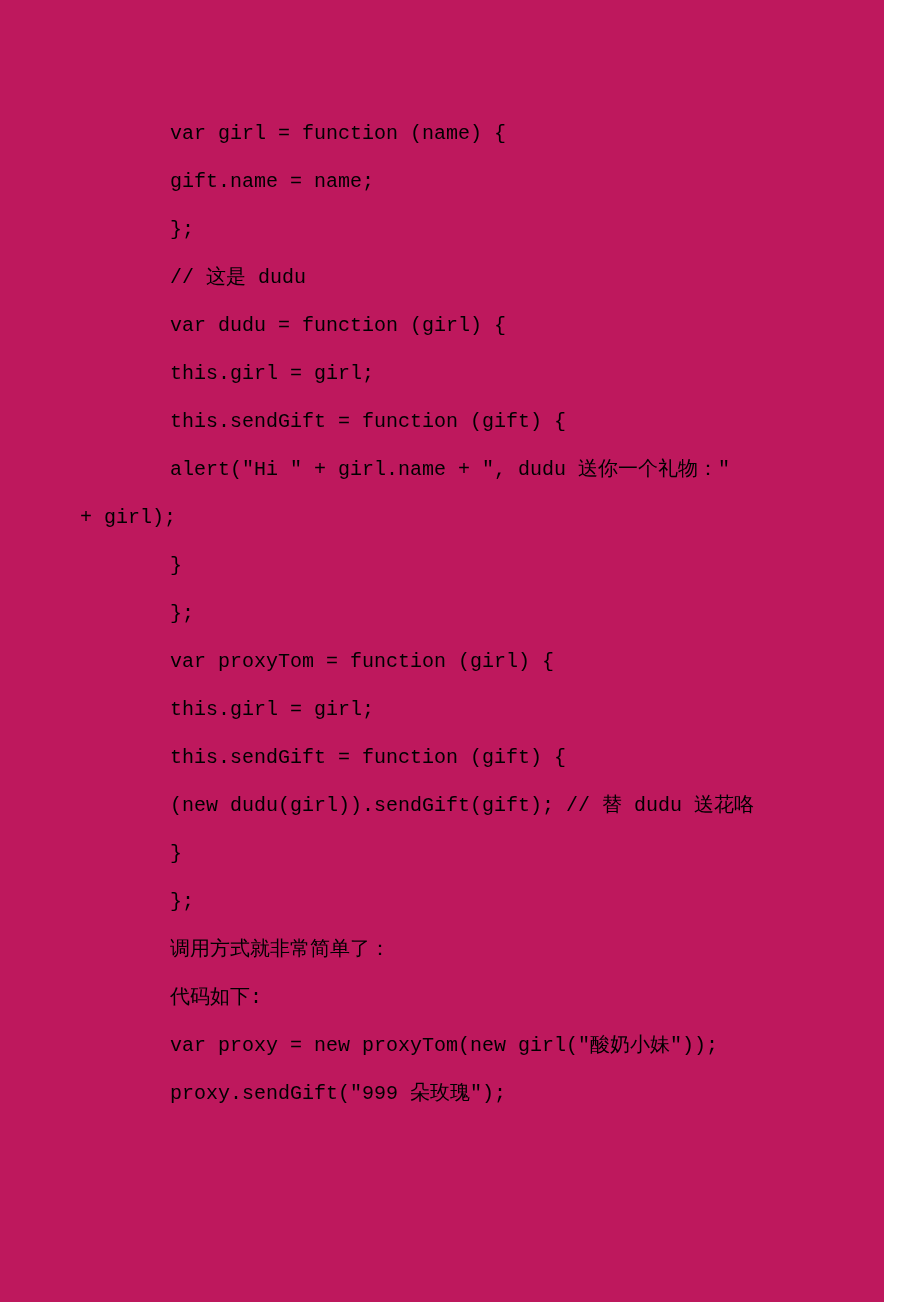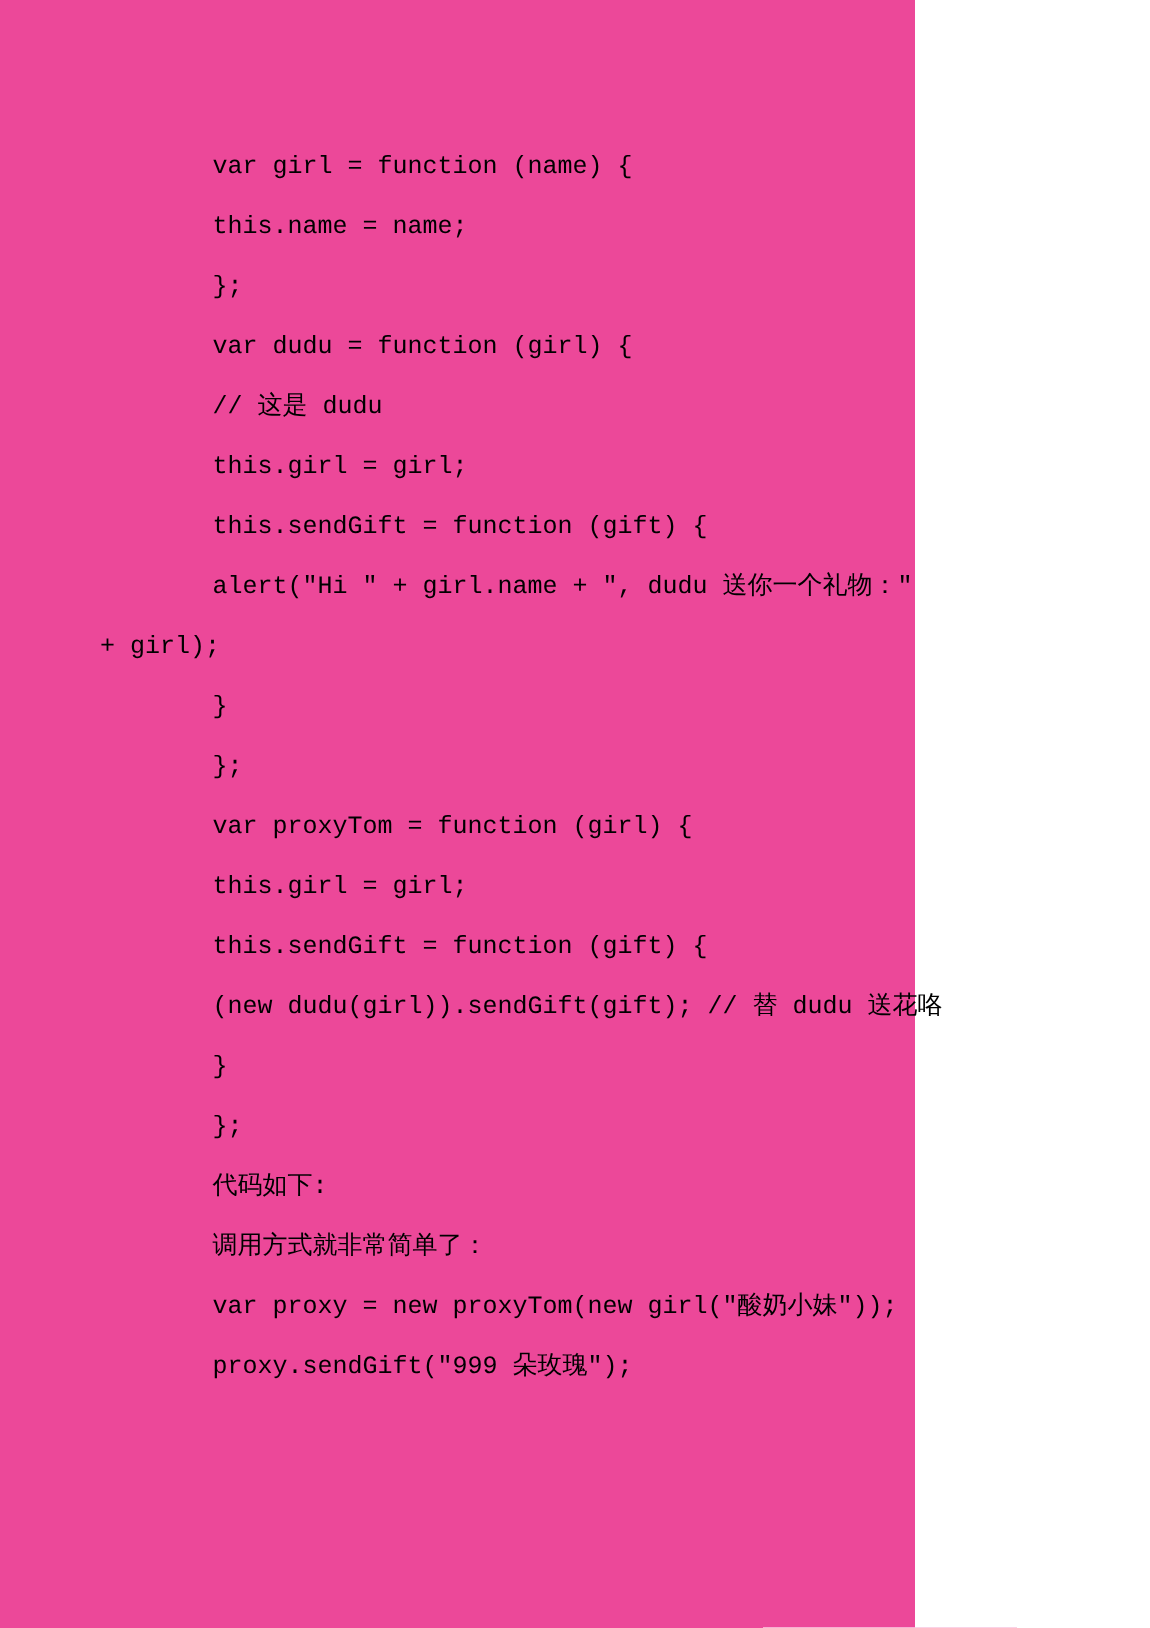--- a/index.html
+++ b/index.html
@@ -1,40 +1,40 @@
 <!DOCTYPE html>
 <html><head>
 <meta charset="utf-8">
 <style>
 html,body{margin:0;padding:0;background:#fff;width:920px}
-.page{width:732px;min-height:1302px;background:#ec4899;padding:0;box-sizing:border-box}
+.page{width:884px;min-height:1302px;background:#be185d;padding:0;box-sizing:border-box}
 .content{padding:110px 80px 80px 80px}
 .line{font-family:"SimSun","NSimSun","Courier New",monospace;font-size:20px;color:#000;line-height:2.4;white-space:pre;margin:0;padding-left:90px}
 .line.nopad{padding-left:0}
 </style>
 </head>
 <body>
 
 <div class="page">
   <div class="content">
     <p class="line">var girl = function (name) {</p>
-    <p class="line">this.name = name;</p>
+    <p class="line">gift.name = name;</p>
     <p class="line">};</p>
+    <p class="line">// 这是 dudu</p>
     <p class="line">var dudu = function (girl) {</p>
-    <p class="line">// 这是 dudu</p>
     <p class="line">this.girl = girl;</p>
     <p class="line">this.sendGift = function (gift) {</p>
     <p class="line">alert("Hi " + girl.name + ", dudu 送你一个礼物："</p>
     <p class="line nopad">+ girl);</p>
     <p class="line">}</p>
     <p class="line">};</p>
     <p class="line">var proxyTom = function (girl) {</p>
     <p class="line">this.girl = girl;</p>
     <p class="line">this.sendGift = function (gift) {</p>
     <p class="line">(new dudu(girl)).sendGift(gift); // 替 dudu 送花咯</p>
     <p class="line">}</p>
     <p class="line">};</p>
+    <p class="line">调用方式就非常简单了：</p>
     <p class="line">代码如下:</p>
-    <p class="line">调用方式就非常简单了：</p>
     <p class="line">var proxy = new proxyTom(new girl("酸奶小妹"));</p>
     <p class="line">proxy.sendGift("999 朵玫瑰");</p>
   </div>
 </div>
 
 </body></html>

